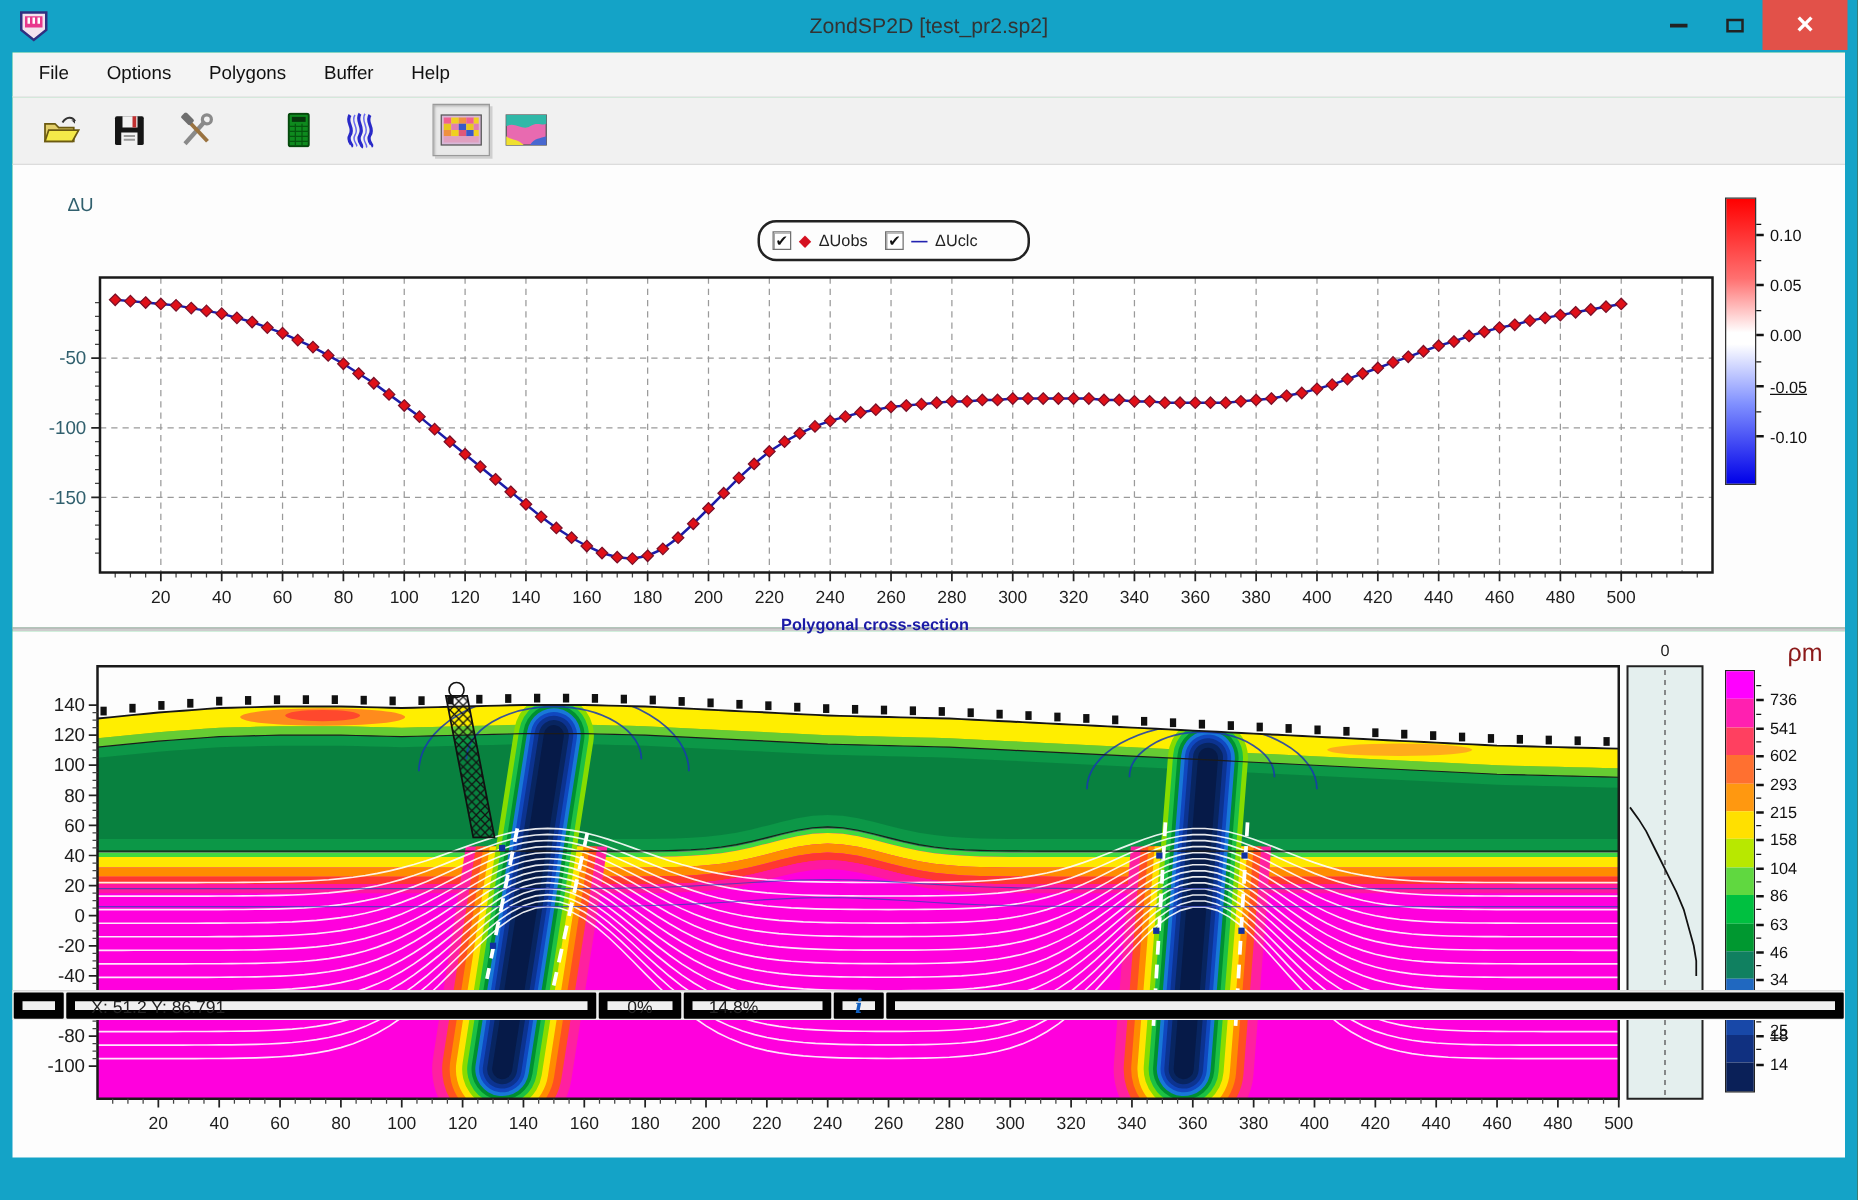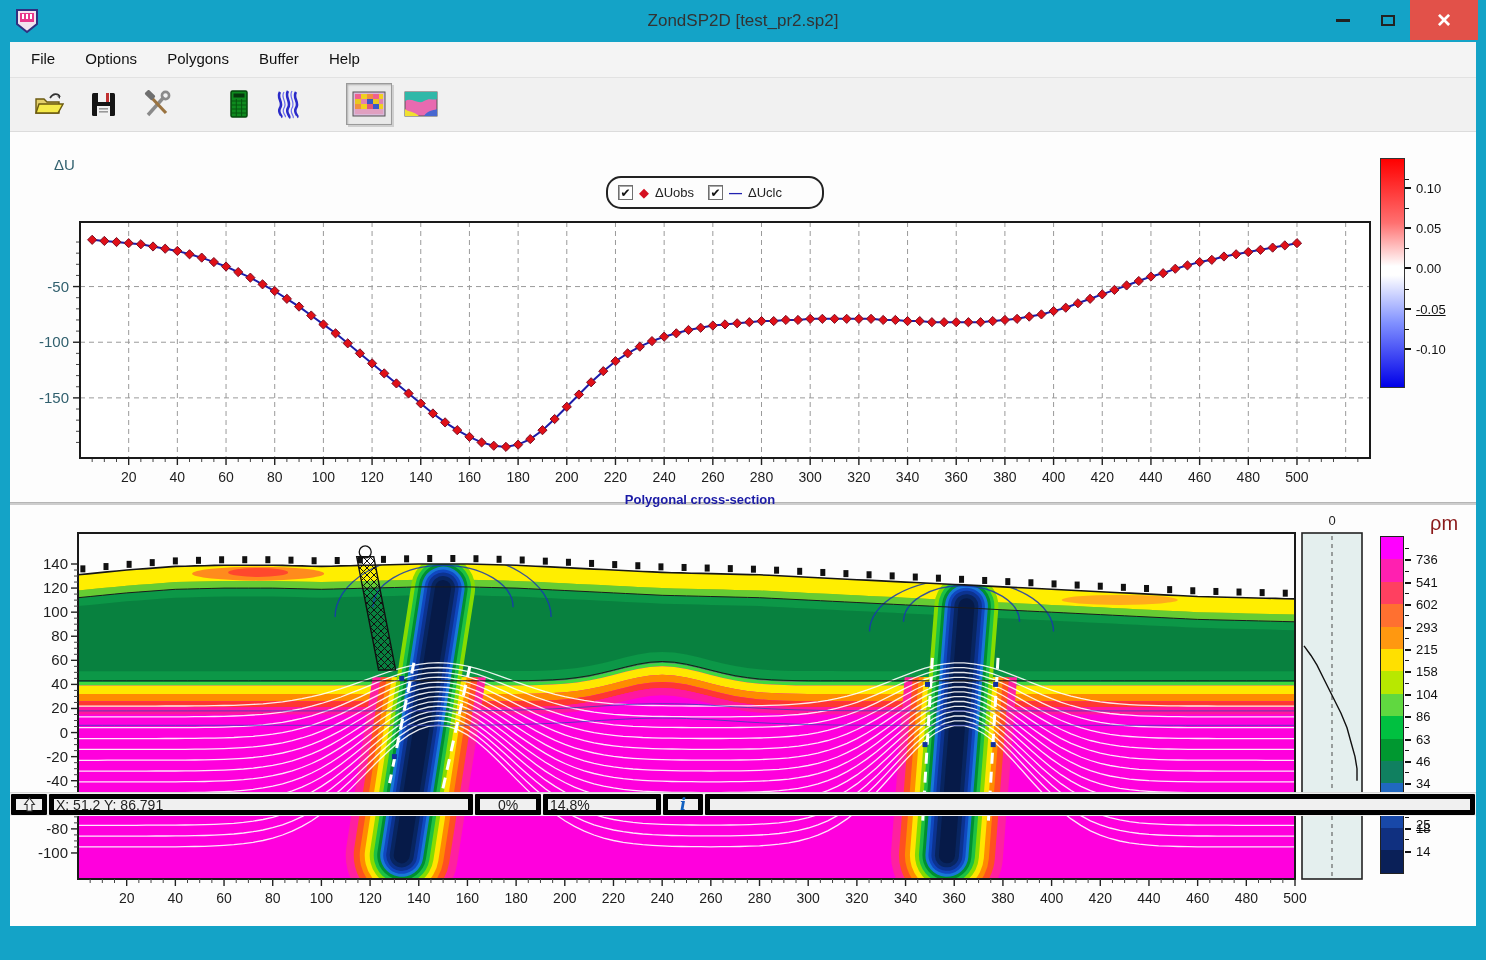--- a/index.html
+++ b/index.html
@@ -44,21 +44,21 @@
   #secsvg{left:0;top:463px;width:1466px;height:421px;}
   #rho-label{left:1372px;top:470px;font-size:20px;color:#8b1a1a;margin-left:48px;}
   #rhobar{left:1370px;top:494px;width:24px;height:338px;border:1px solid #222;}
   #rhobar .band{width:100%;}
   #rhoticks{left:1370px;top:494px;width:110px;height:338px;}
   .rtick{position:absolute;left:25px;width:6px;height:2px;background:#111;}
   .rtick.minor{width:4px;height:1px;}
   .rlab{position:absolute;left:36px;font-size:13px;color:#111;transform:translateY(-7px);}
   
   #statusbar{left:0;bottom:0;width:1466px;height:24px;background:#f0f0f0;border-top:1px solid #d8d8d8;display:flex;align-items:stretch;font-size:14px;color:#222;}
-  .scell{border:5px solid #000000;border-radius:1px;margin:1px 1px;display:flex;align-items:center;padding:0 2px;background:#f0f0f0;}
+  .scell{border:7px solid #000000;border-radius:1px;margin:1px 1px;display:flex;align-items:center;padding:0 13px;background:#f0f0f0;}
   #scell-arrow{width:36px;justify-content:center;}
   #scell-xy{width:424px;}
   #scell-p1{width:66px;justify-content:center;}
   #scell-p2{width:118px;}
   #scell-info{width:40px;justify-content:center;font-family:"DejaVu Serif",serif;font-style:italic;font-weight:bold;color:#1060c0;font-size:16px;}
   #scell-rest{flex:1;}
   text{font-family:"Liberation Sans",sans-serif;}
 </style>
 </head>
 <body>

